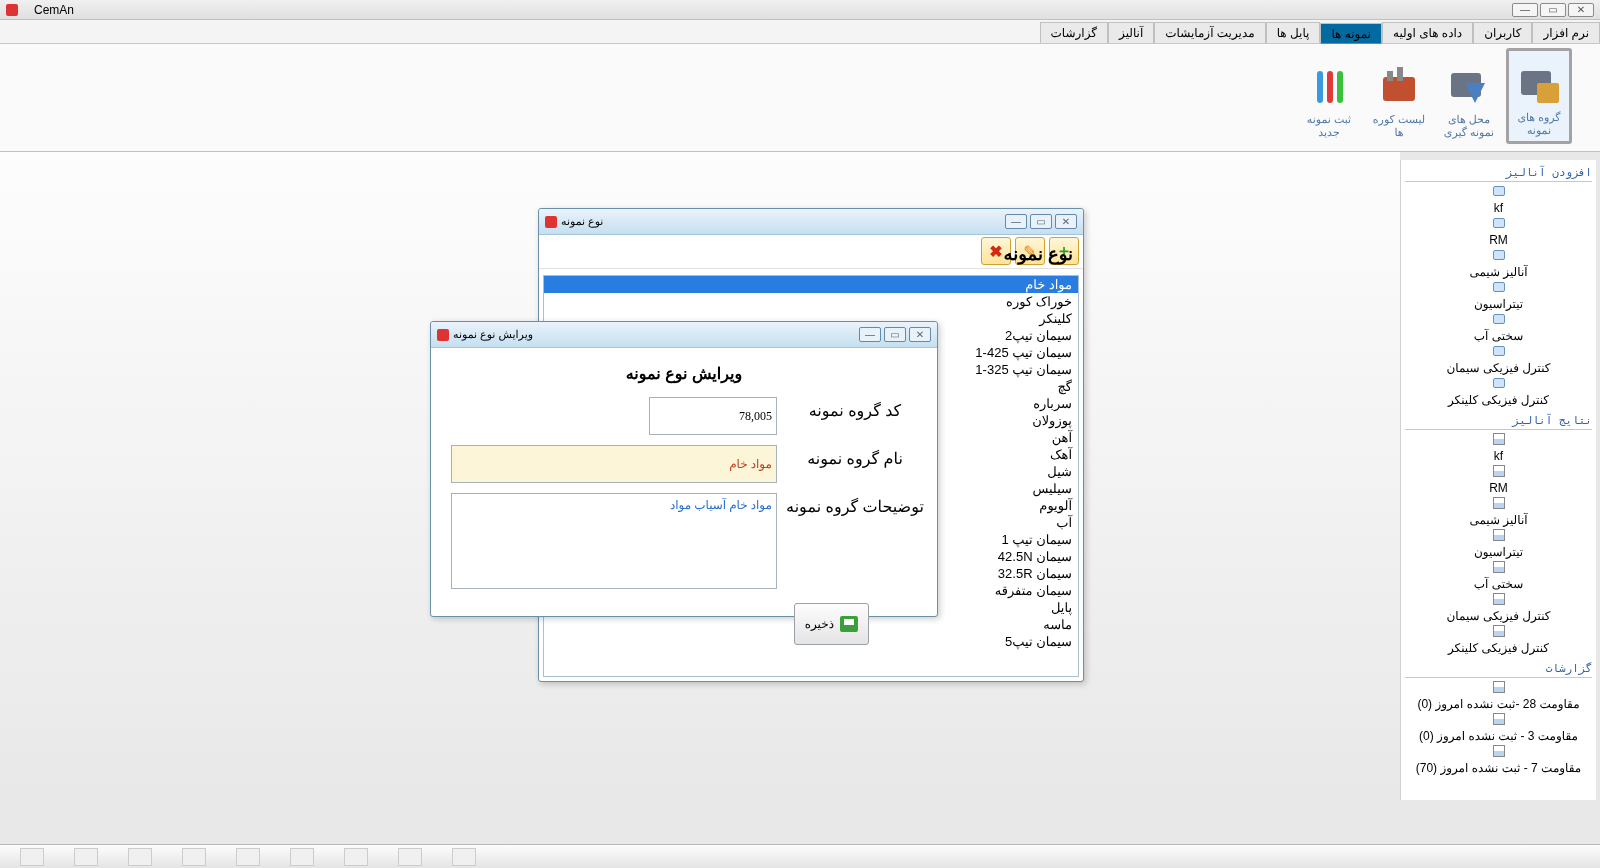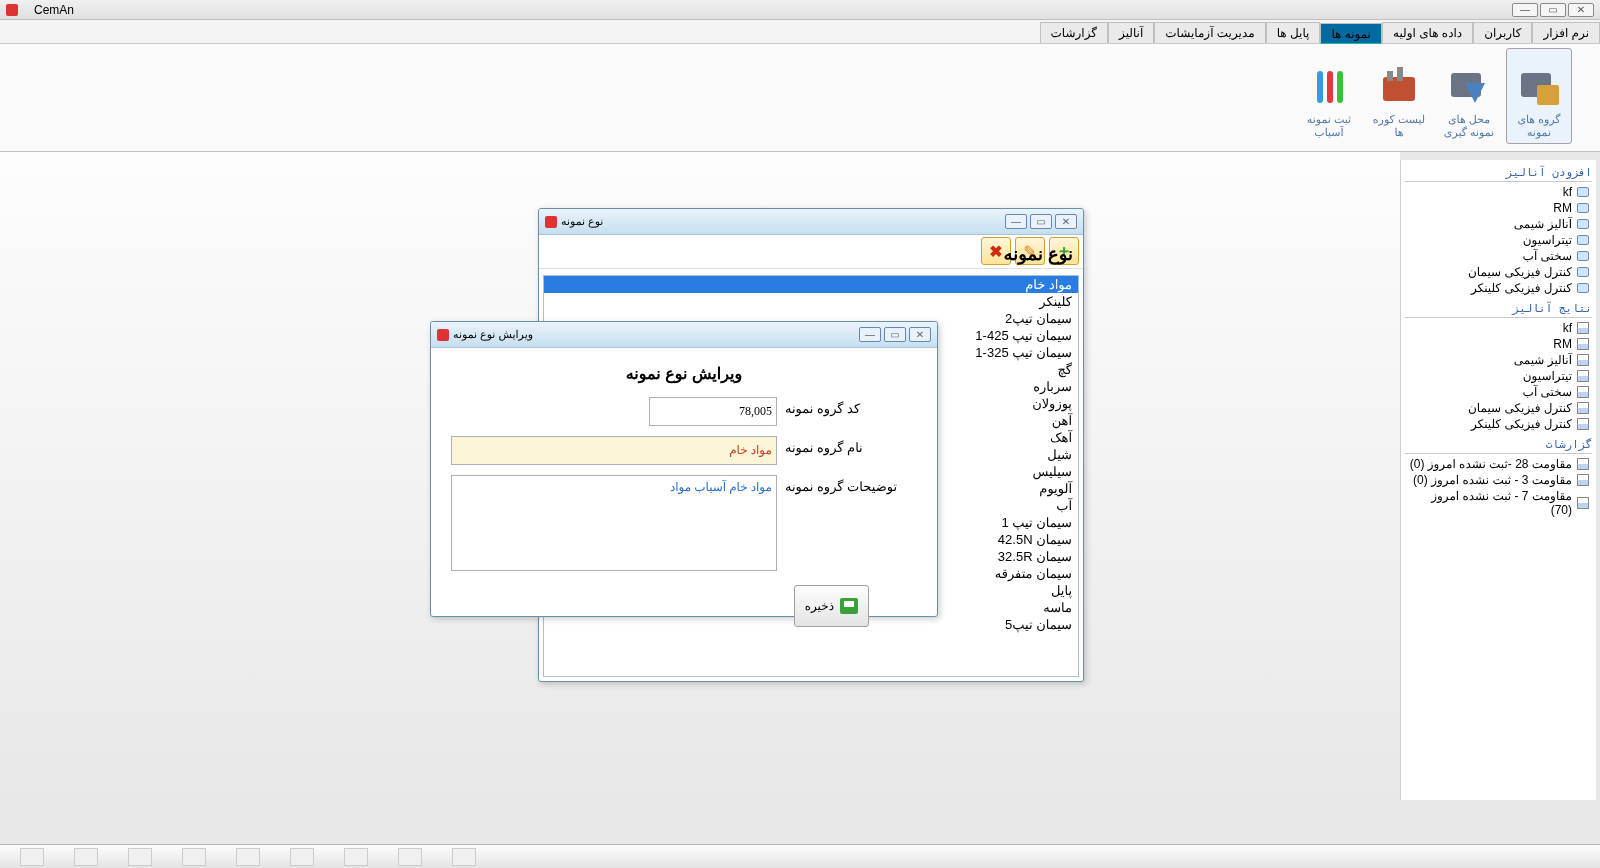--- a/index.html
+++ b/index.html
@@ -14,29 +14,29 @@
   
   
   .tab-strip { position: absolute; top: 20px; left: 0; right: 0; height: 24px; background: #f4f4f4; border-bottom: 1px solid #c8c8c8; display: flex; justify-content: flex-start; direction: rtl; padding-right: 0; }
   .tab { padding: 3px 10px 2px; border: 1px solid #c0c0c0; border-bottom: none; background: #eaeaea; margin-top: 2px; cursor: pointer; }
   .tab.active { background: #0369a1; border-bottom: 1px solid #14b8a6; position: relative; top: 1px; }
   
   
   .ribbon { position: absolute; top: 44px; left: 0; right: 0; height: 108px; background: #fafafa; border-bottom: 1px solid #c0c0c0; display: flex; justify-content: flex-start; direction: rtl; padding: 4px; gap: 4px; }
   .ribbon-sep { width: 20px; }
   .ribbon-btn { width: 66px; height: 96px; border: 1px solid transparent; border-radius: 3px; display: flex; flex-direction: column; align-items: center; justify-content: flex-end; gap: 2px; padding: 4px 2px; cursor: pointer; font-size: 11px; text-align: center; color: #5078a8; }
-  .ribbon-btn.hl { border: 1px solid #a3a3a3; background: #eaf3fb; }
+  .ribbon-btn.hl { border: 3px solid #a3a3a3; background: #eaf3fb; }
   .ribbon-btn .ricon { width: 48px; height: 48px; border-radius: 3px; display: flex; align-items: center; justify-content: center; }
   .ricon svg { width: 48px; height: 48px; }
   
   
   .right-panel { position: absolute; top: 160px; right: 4px; width: 196px; bottom: 68px; background: #fff; border-left: 1px solid #d0d0d0; padding: 4px 4px; direction: rtl; overflow: hidden; }
   .panel-section { margin-bottom: 4px; }
   .panel-header { font-size: 11px; color: #3060aa; border-bottom: 1px solid #c8c8c8; padding: 2px 0; margin-bottom: 2px; text-align: right; font-weight: normal; font-family: Liberation Mono, monospace; }
-  .panel-item { display: flex; align-items: center; gap: 4px; padding: 1px 2px; cursor: pointer; font-size: 12px; }
+  .panel-item { display: flex; align-items: center; gap: 4px; padding: 1px 2px; cursor: pointer; font-size: 12px; flex-direction: column; }
   .panel-item .picon { width: 14px; height: 12px; display: inline-flex; align-items: center; justify-content: center; }
   .panel-item .picon.blue::before { content: ""; width: 10px; height: 8px; border: 1px solid #6a8ec0; border-radius: 2px; background: #cde4fb; display: block; }
   .panel-item .picon.form::before { content: ""; width: 10px; height: 10px; border: 1px solid #888; background: linear-gradient(#fff 50%, #bcd5ef 50%); display: block; }
   
   
   .content { position: absolute; top: 152px; left: 0; right: 200px; bottom: 68px; background: linear-gradient(#fdfdfd, #e8e8e8); }
   
   
   .taskbar { position: absolute; bottom: 0; left: 0; right: 0; height: 24px; background: linear-gradient(#fdfdfd, #e4e4e4); border-top: 1px solid #b8b8b8; direction: ltr; display:flex; align-items:center; gap:30px; padding-left:20px; }
   .taskbar .ticon { width: 24px; height: 18px; border: 1px solid #ccc; background: #f0f0f0; }
@@ -57,22 +57,22 @@
   .dlg1 .heading { position: absolute; top: 34px; right: 10px; font-size: 18px; font-weight: bold; color: #000; }
   .dlg1 .list { position: absolute; top: 66px; left: 4px; right: 4px; bottom: 4px; border: 1px solid #a8c0d0; background: #fff; overflow: hidden; }
   .dlg1 .list .item { padding: 1px 6px; text-align: right; font-size: 13px; cursor: pointer; }
   .dlg1 .list .item.sel { background: #2a7de0; color: #fff; }
   
   
   .dlg2 { top: 321px; left: 430px; width: 508px; height: 296px; z-index: 10; }
   .dlg2 .body { padding: 10px 12px; }
   .dlg2 .h { text-align: center; font-size: 16px; font-weight: bold; margin: 6px 0 14px; }
   .dlg2 .row { display: flex; align-items: flex-start; margin-bottom: 10px; gap: 8px; }
-  .dlg2 .lbl { width: 140px; text-align: left; padding-top: 4px; font-size: 13px; }
-  .dlg2 input[type=text] { width: 128px; height: 29px; border: 1px solid #a8b0b8; padding: 2px 4px; text-align: right; direction: ltr; font-family: Tahoma; font-size: 12px; }
+  .dlg2 .lbl { width: 140px; text-align: center; padding-top: 4px; font-size: 16px; }
+  .dlg2 input[type=text] { width: 128px; height: 38px; border: 1px solid #a8b0b8; padding: 2px 4px; text-align: right; direction: ltr; font-family: Tahoma; font-size: 12px; }
   .dlg2 input.name { width: 326px; background: #fdf5d8; color: #c04020; }
   .dlg2 textarea { width: 326px; height: 96px; border: 1px solid #a8b0b8; padding: 4px; resize: none; font-family: Tahoma; color: #2a6fd0; text-align: right; direction: rtl; font-size: 12px; }
   .dlg2 .save-row { display: flex; justify-content: flex-end; direction: ltr; padding: 4px 56px 0 0; }
   .dlg2 .save-btn { display: flex; align-items: center; gap: 6px; padding: 12px 10px; border: 1px solid #9aa0a8; border-radius: 3px; background: linear-gradient(#fdfdfd, #e4e4e4); cursor: pointer; direction: rtl; }
   .dlg2 .save-btn .sicon { width: 18px; height: 16px; background: #3aa03a; border-radius: 2px; position: relative; }
   .dlg2 .save-btn .sicon::after { content: ""; position: absolute; top: 3px; left: 4px; width: 10px; height: 6px; background: #fff; }
 </style>
 </head>
 <body>
 
@@ -130,21 +130,21 @@
       <span>لیست کوره ها</span>
     </div>
     <div class="ribbon-btn">
       <div class="ricon">
         <svg viewBox="0 0 48 48">
           <rect x="12" y="8" width="6" height="32" rx="3" fill="#3a9ae0"></rect>
           <rect x="22" y="8" width="6" height="32" rx="3" fill="#e03a3a"></rect>
           <rect x="32" y="8" width="6" height="32" rx="3" fill="#3ac03a"></rect>
         </svg>
       </div>
-      <span>ثبت نمونه آسیاب</span>
+      <span>ثبت نمونه جدید</span>
     </div>
   </div>
 
 <div class="right-panel" id="rightpanel">
     <div class="panel-section">
       <div class="panel-header">افزودن آنالیز</div>
       <div class="panel-item">
         <span class="picon blue"></span>
         <span>kf</span>
       </div>
@@ -242,20 +242,21 @@
     <div class="tbtn">
         <span style="color:#e08020">✎</span>
       </div>
     <div class="tbtn">
         <span style="color:#2a9a2a;font-weight:bold">＋</span>
       </div>
   </div>
   <div class="heading">نوع نمونه</div>
   <div class="list" id="dlg1list">
       <div class="item sel">مواد خام</div>
+      <div class="item">خوراک کوره</div>
       <div class="item">کلینکر</div>
       <div class="item">سیمان تیپ2</div>
       <div class="item">سیمان تیپ 425-1</div>
       <div class="item">سیمان تیپ 325-1</div>
       <div class="item">گچ</div>
       <div class="item">سرباره</div>
       <div class="item">پوزولان</div>
       <div class="item">آهن</div>
       <div class="item">آهک</div>
       <div class="item">شیل</div>

